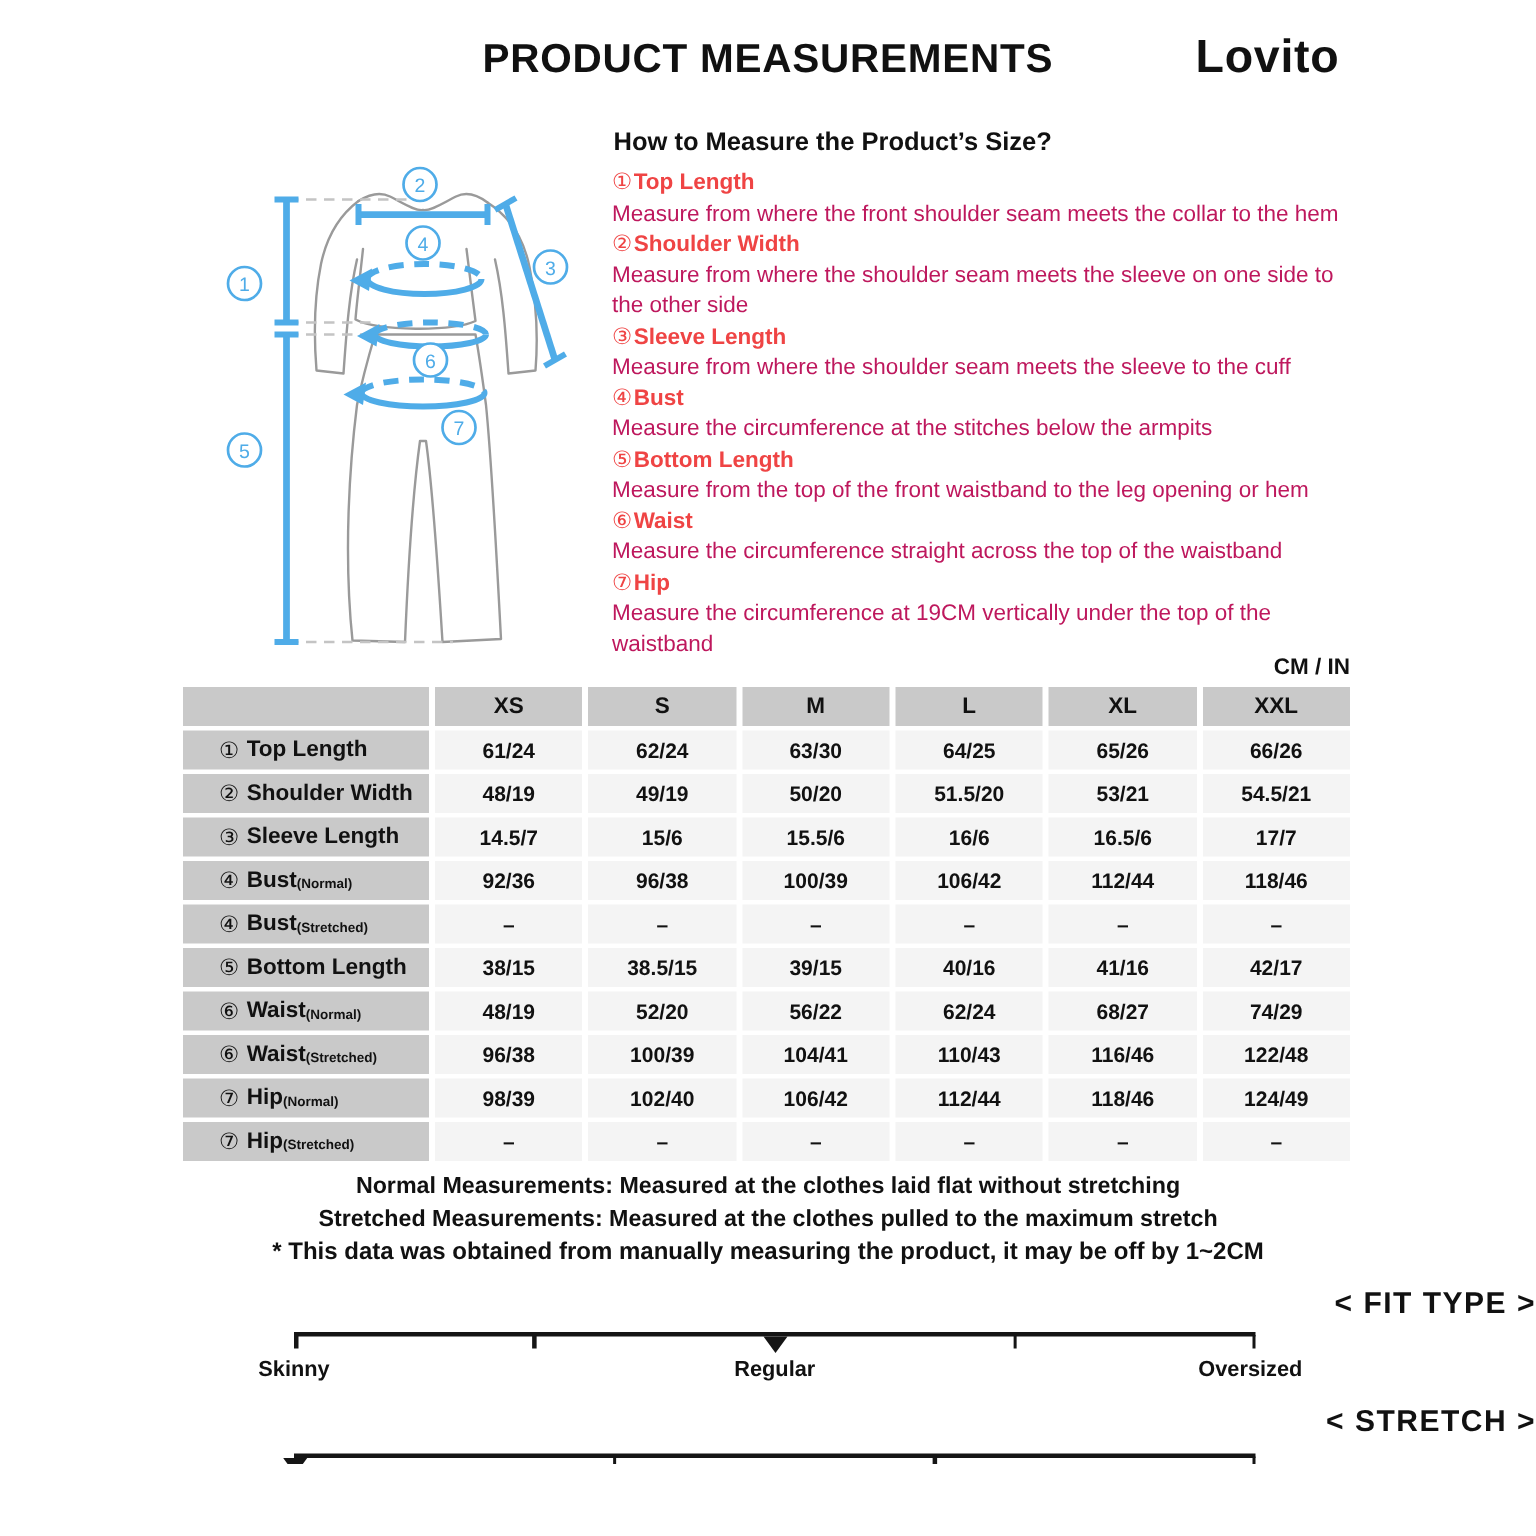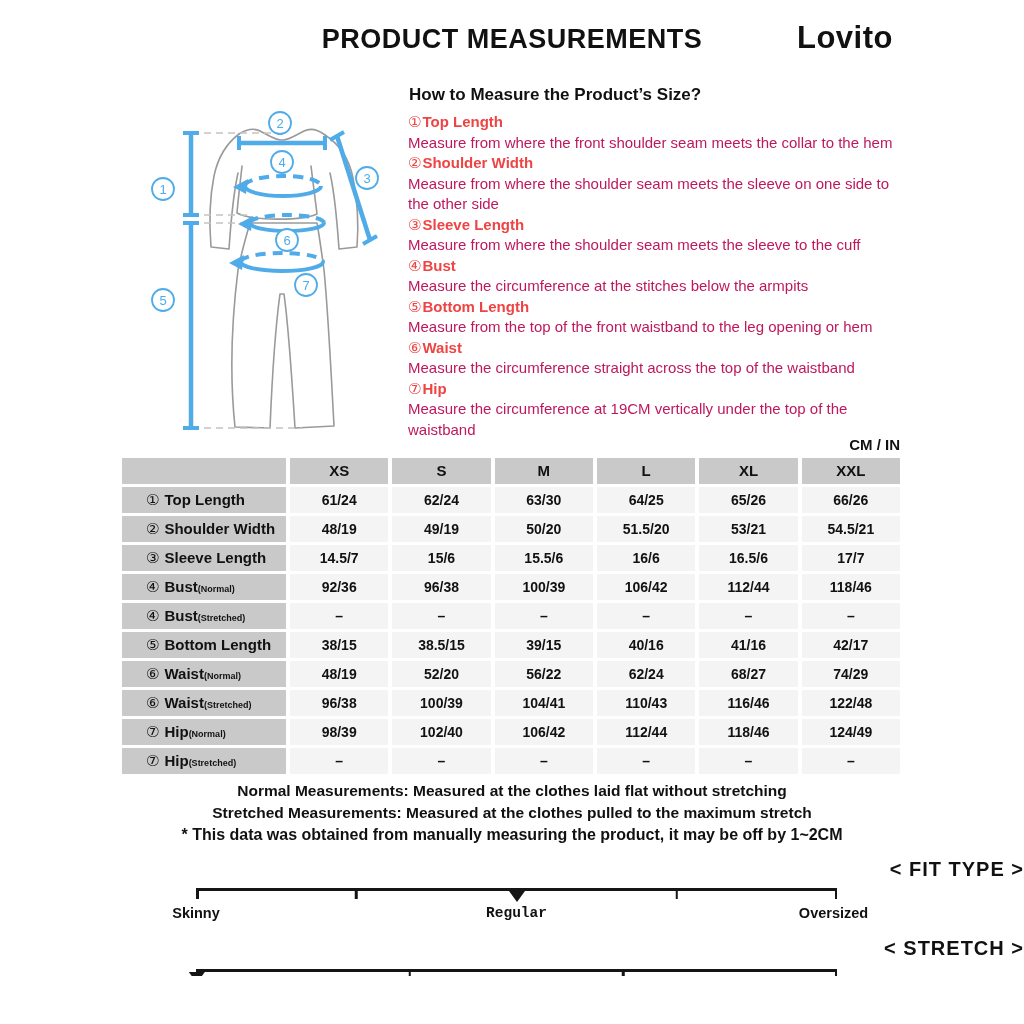--- a/index.html
+++ b/index.html
@@ -52,21 +52,21 @@
   .scale .tick.t75{left:75%;transform:translateX(-50%);}
   .scale .tick.t100{right:0;}
   .scale .marker{position:absolute;top:3px;width:0;height:0;
     border-left:8px solid transparent;border-right:8px solid transparent;
     border-top:11px solid #151515;}
   .scale .marker.m50{left:50%;transform:translateX(-50%);}
   .scale .marker.m0{left:0;transform:translateX(-45%);}
   .scale .slabel{position:absolute;top:17px;font-size:14.5px;font-weight:700;white-space:nowrap;}
   .scale .p0{left:0;transform:translateX(-50%);}
   .scale .p33{left:33.33%;transform:translateX(-50%);}
-  .scale .p50{left:50%;transform:translateX(-50%);font-family:Liberation Mono, monospace;}
+  .scale .p50{left:50%;transform:translateX(-50%);}
   .scale .p66{left:66.66%;transform:translateX(-50%);}
   .scale .p100{left:100%;transform:translateX(-55%);}
 </style>
 </head>
 <body>
 
 <div class="page">
 
   <div class="title">PRODUCT MEASUREMENTS</div>
   <div class="brand">Lovito</div>

